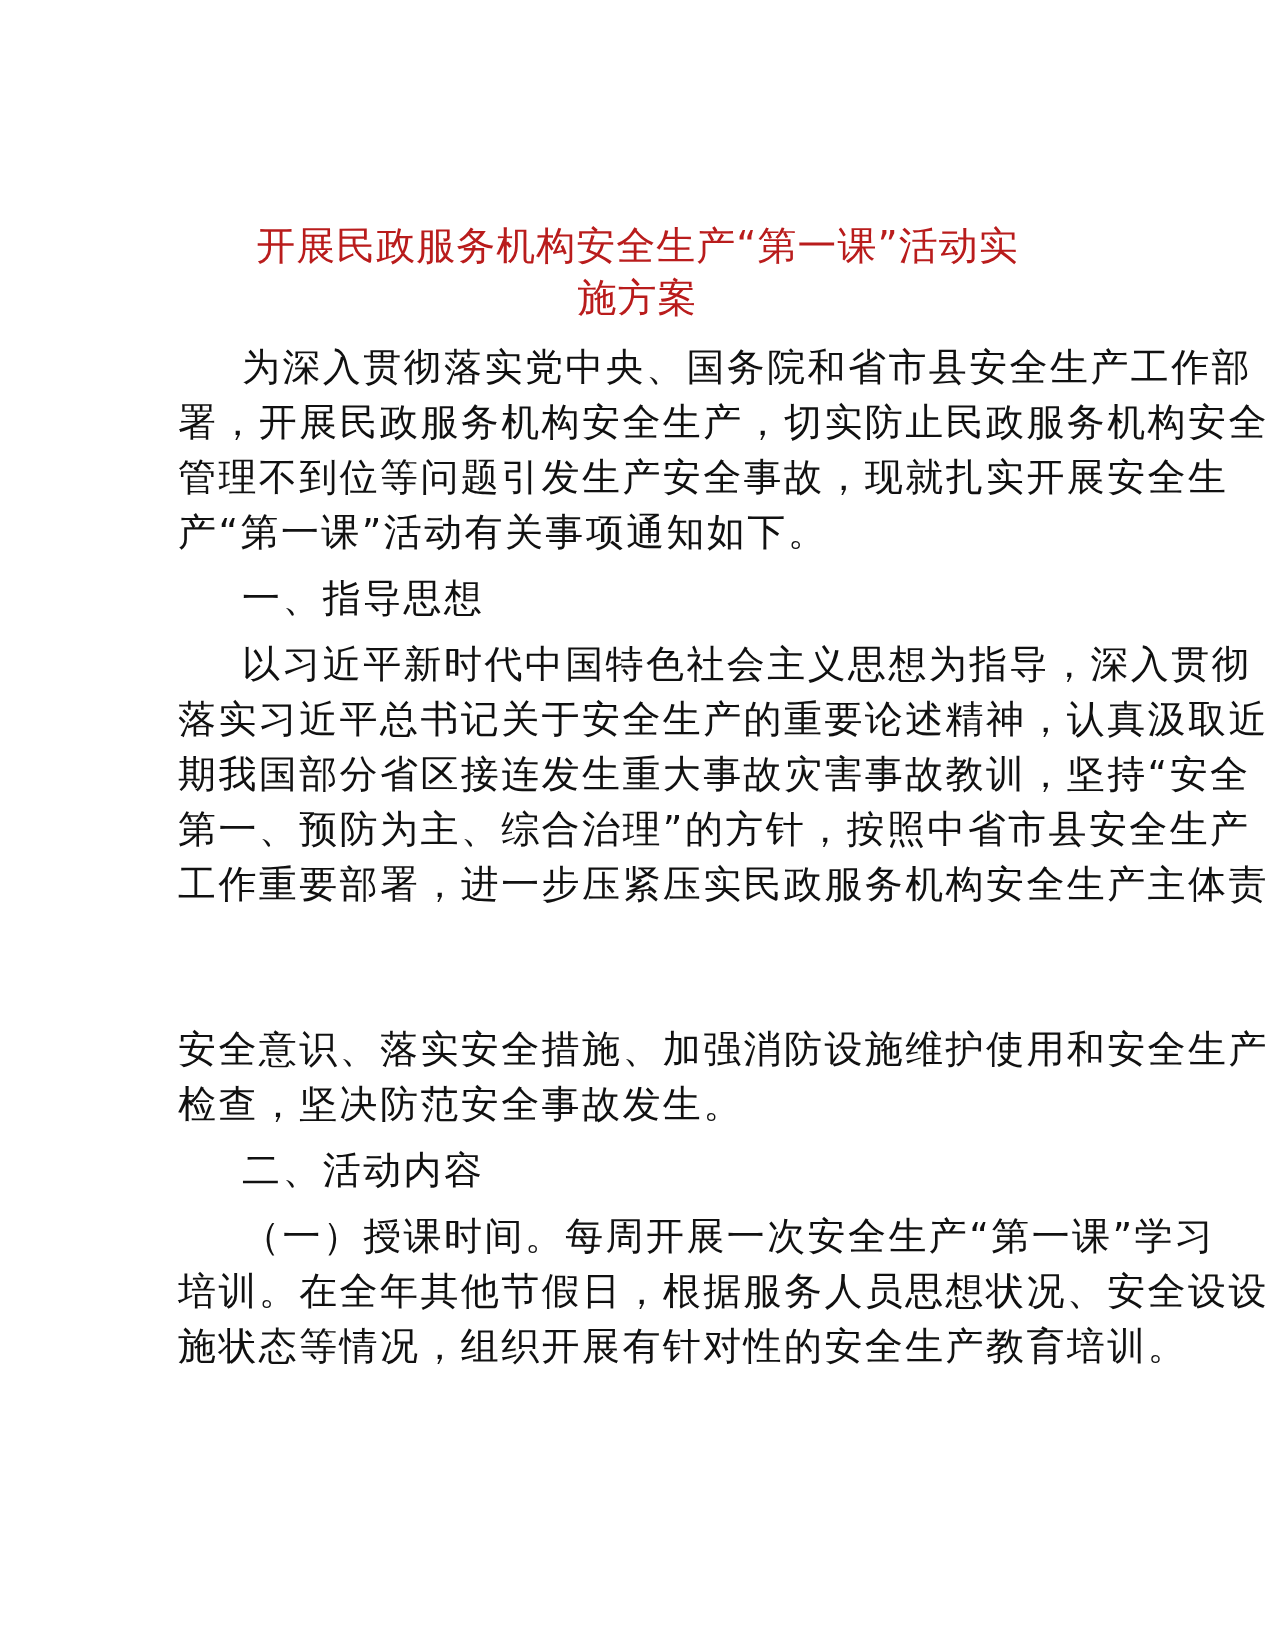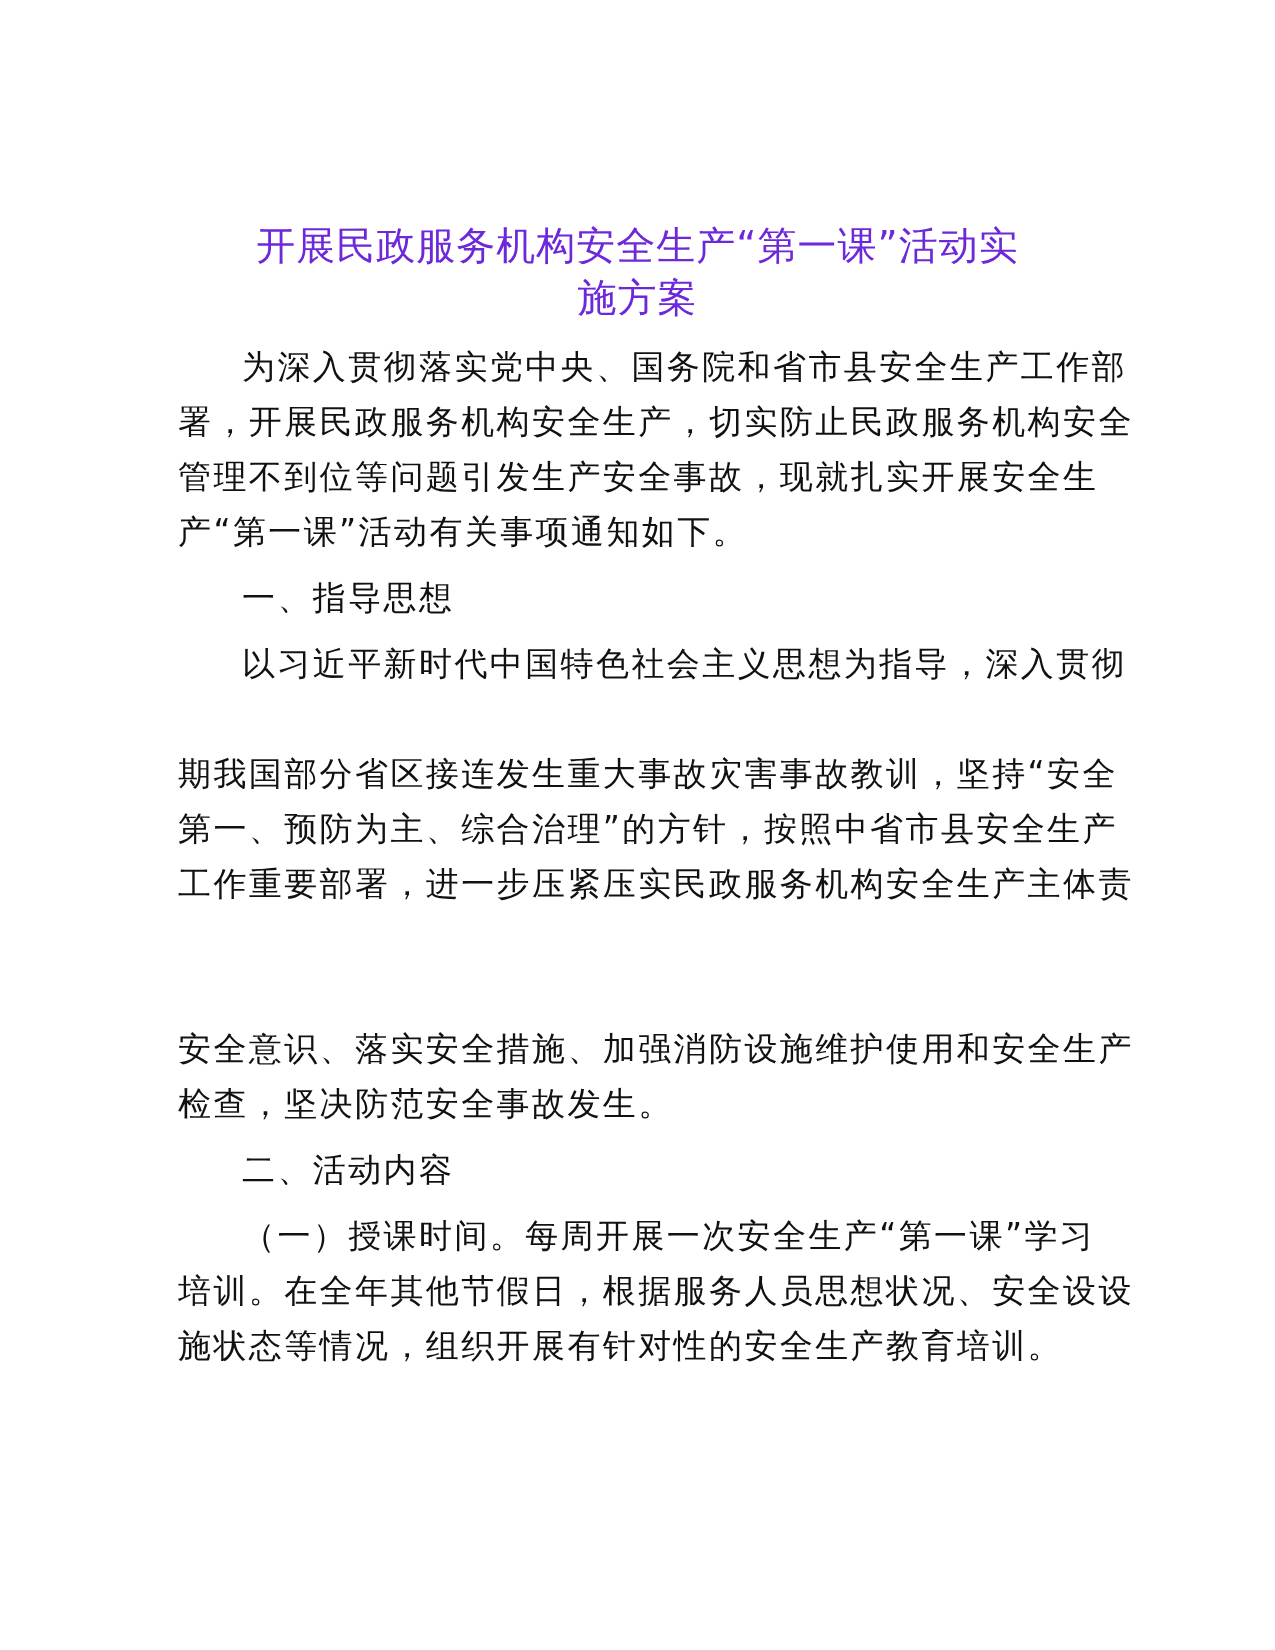--- a/index.html
+++ b/index.html
@@ -1,39 +1,40 @@
 <!DOCTYPE html>
 <html><head>
 <meta charset="utf-8">
 <style>
   html, body { margin: 0; padding: 0; background: #ffffff; }
   body { width: 1275px; height: 1650px; position: relative; overflow: hidden;
          font-family: "DejaVu Sans", "Liberation Sans", sans-serif; color: #111111; }
   .page { position: absolute; left: 0; top: 0; width: 1275px; height: 1650px; background: #fff; }
   .title-line { position: absolute; left: 0; width: 1275px; text-align: center;
-                font-size: 39px; line-height: 48px; letter-spacing: 1px; color: #6d28d9; }
-  .line { position: absolute; left: 178px; width: 858px; font-size: 33px; line-height: 44px;
+                font-size: 39px; line-height: 48px; letter-spacing: 1px; color: #b91c1c; }
+  .line { position: absolute; left: 178px; width: 858px; font-size: 38px; line-height: 44px;
           white-space: nowrap; color: #111; letter-spacing: 2.4px; }
   .indent { left: 242px; width: 794px; }
 </style>
 </head>
 <body>
 
 <div class="page">
   <div class="title-line" style="top:222px;">开展民政服务机构安全生产“第一课”活动实</div>
   <div class="title-line" style="top:274px;">施方案</div>
 
   <div class="line indent" style="top:345px;">为深入贯彻落实党中央、国务院和省市县安全生产工作部</div>
   <div class="line" style="top:400px;">署，开展民政服务机构安全生产，切实防止民政服务机构安全</div>
   <div class="line" style="top:455px;">管理不到位等问题引发生产安全事故，现就扎实开展安全生</div>
   <div class="line" style="top:510px;">产“第一课”活动有关事项通知如下。</div>
 
   <div class="line indent" style="top:576px;">一、指导思想</div>
 
   <div class="line indent" style="top:642px;">以习近平新时代中国特色社会主义思想为指导，深入贯彻</div>
+  <div class="line" style="top:697px;">落实习近平总书记关于安全生产的重要论述精神，认真汲取近</div>
   <div class="line" style="top:752px;">期我国部分省区接连发生重大事故灾害事故教训，坚持“安全</div>
   <div class="line" style="top:807px;">第一、预防为主、综合治理”的方针，按照中省市县安全生产</div>
   <div class="line" style="top:862px;text-align:center;">工作重要部署，进一步压紧压实民政服务机构安全生产主体责</div>
   <div class="line" style="top:1027px;">安全意识、落实安全措施、加强消防设施维护使用和安全生产</div>
   <div class="line" style="top:1082px;">检查，坚决防范安全事故发生。</div>
 
   <div class="line indent" style="top:1148px;">二、活动内容</div>
 
   <div class="line indent" style="top:1214px;">（一）授课时间。每周开展一次安全生产“第一课”学习</div>
   <div class="line" style="top:1269px;">培训。在全年其他节假日，根据服务人员思想状况、安全设设</div>

